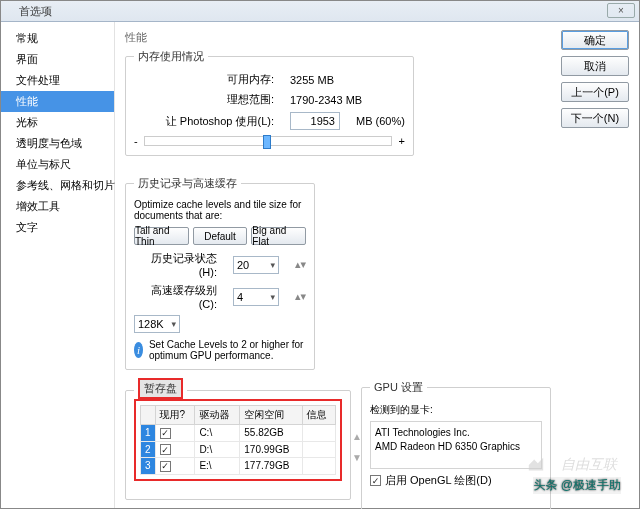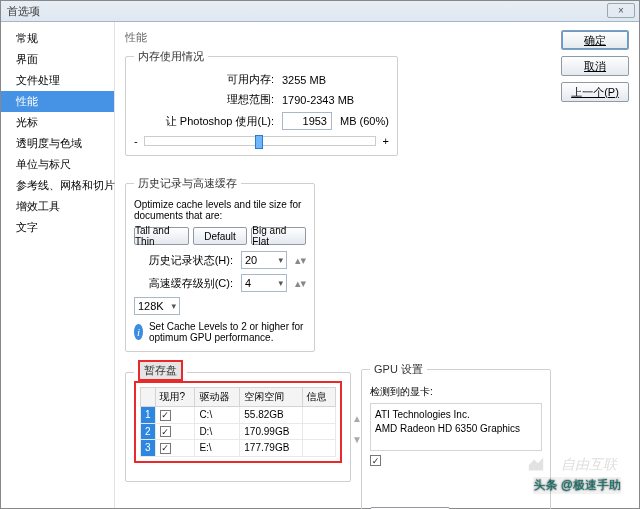--- a/index.html
+++ b/index.html
@@ -15,21 +15,21 @@
   .window {
     position: absolute; inset: 0;
     border: 1px solid #888;
     background: #fff;
   }
   .titlebar {
     height: 21px;
     background: linear-gradient(#e8eef5,#dfe7f0);
     border-bottom: 1px solid #a5b5c8;
     display: flex; align-items: center;
-    padding: 0 6px;
+    padding: 0 18px;
     position: relative;
   }
   .title { color: #333; }
   .close-btn {
     position: absolute; right: 4px; top: 2px;
     width: 28px; height: 15px;
     border: 1px solid #9aa; border-radius: 2px;
     display:flex;align-items:center;justify-content:center;
     color:#555; font-family: Arial; font-size:10px;
   }
@@ -54,41 +54,40 @@
     padding: 8px 10px 10px 10px;
   }
   .main-title { color:#666; margin-bottom:4px;}
   fieldset {
     border:1px solid #cfcfcf;
     border-radius:2px;
     padding: 8px;
     margin-bottom: 10px;
   }
   legend { padding: 0 4px; color:#333; }
-  .row { display:flex; align-items:center; gap:8px; margin-bottom:5px; }
+  .row { display:flex; align-items:center; gap:16px; margin-bottom:5px; }
   .rlabel { width: 140px; text-align:right; }
   .num-input {
     width:50px; height:18px; border:1px solid #a8b8c8;
     background:#fff; text-align:right; padding-right:4px;
     font-size:11px;
   }
   .slider-row { display:flex; align-items:center; gap:6px; margin-top:4px;}
   .slider {
     flex:1; height:10px; background:#fff; border:1px solid #ccc;
     position:relative;
   }
   .slider-thumb {
     position:absolute; top:-2px; left:48%;
     width:8px; height:14px; background:#6db7ff; border:1px solid #2d7bc9;
   }
   .btns-col {
     position:absolute; right:10px; top:8px;
     display:flex; flex-direction:column; gap:6px;
     width:68px;
-    text-decoration:underline;
   }
   .btn {
     height:20px; border:1px solid #919aa3; border-radius:2px;
     background:linear-gradient(#fefefe,#e4e9ef);
     display:flex;align-items:center;justify-content:center;
     font-size:11px; cursor:default;
   }
   .btn.default { box-shadow:0 0 0 1px #5a9de0 inset;}
   .two-col {
     display:flex; gap:10px; align-items:flex-start;
@@ -179,20 +178,21 @@
         <div class="side-item">文字</div>
       </div>
 
     <div class="main">
       <div class="main-title">性能</div>
 
       <div class="btns-col">
         <div class="btn default">确定</div>
         <div class="btn">取消</div>
         <div class="btn">上一个(P)</div>
+        <div class="btn">下一个(N)</div>
       </div>
 
       <div class="two-col" style="margin-right:78px;flex-direction:column;">
         <fieldset class="mem-box">
           <legend>内存使用情况</legend>
           <div class="row">
             <span class="rlabel">可用内存:</span>
             <span>3255 MB</span>
           </div>
           <div class="row">
@@ -294,20 +294,21 @@
 
         <fieldset class="gpu-box">
           <legend>GPU 设置</legend>
           <div style="font-size:10px;">检测到的显卡:</div>
           <div class="gpu-inner">
             <div>ATI Technologies Inc.</div>
             <div>AMD Radeon HD 6350 Graphics</div>
           </div>
           <div class="gl-row">
             <span class="chk on"></span>
+            <span>启用 OpenGL 绘图(D)</span>
           </div>
           <div class="btn" style="width:80px;height:18px;font-size:10px;margin-top:41px;">高级设置...</div>
         </fieldset>
       </div>
 
       <fieldset class="desc-box" style="margin-right:78px;">
         <legend>说明</legend>
       </fieldset>
 
       <div class="watermark">

